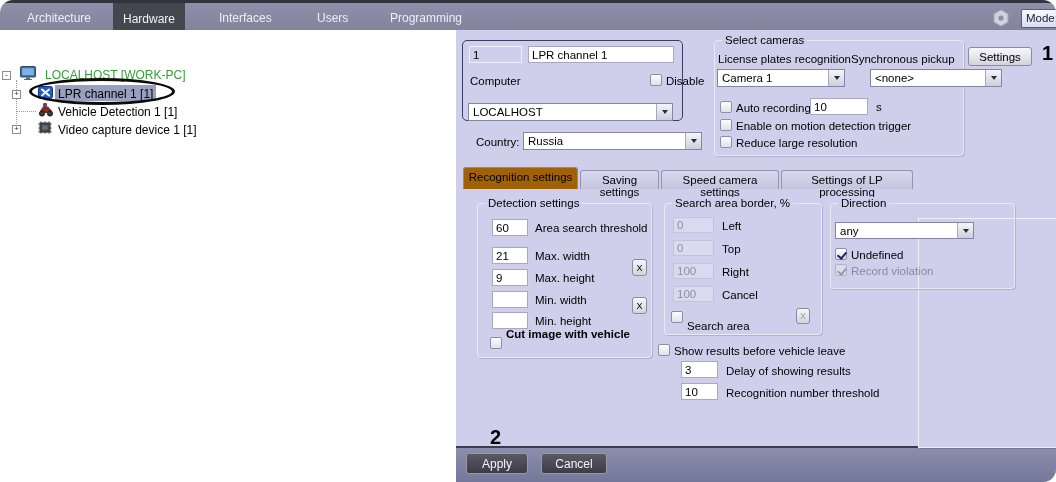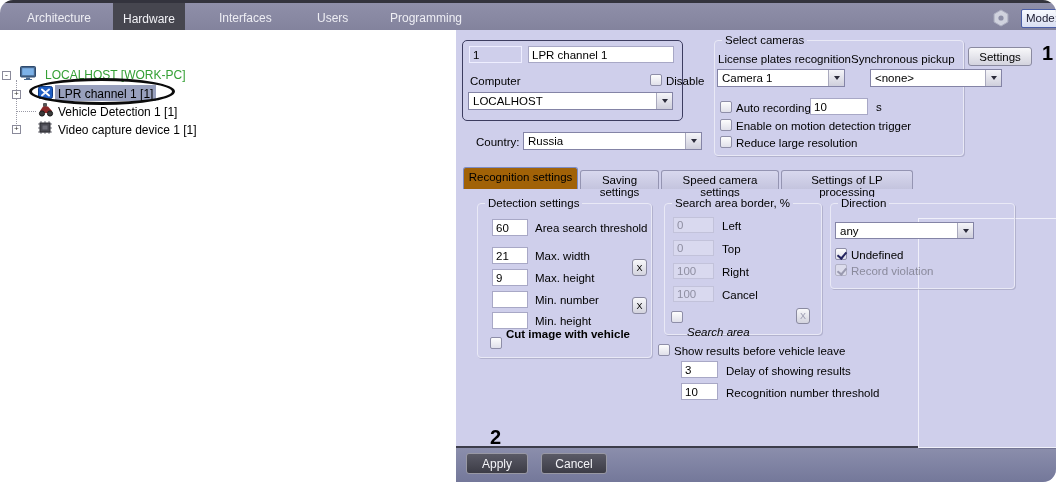--- a/index.html
+++ b/index.html
@@ -151,21 +151,21 @@
   </div>
 
   <div class="settings-panel">
 
     <div class="grp-dark" style="left:6px; top:10px; width:221px; height:81px;"></div>
     <input class="tin flat" style="left: 13px; top: 16px; width: 53px;" readonly="" value="1">
     <input class="tin" style="left: 72px; top: 16px; width: 146px;" value="LPR channel 1">
     <span class="lbl" style="left:14px; top:45px;">Computer</span>
     <div class="cb" style="left:194px; top:44px;"></div>
     <span class="lbl" style="left:210px; top:45px;">Disable</span>
-    <div class="combo" style="left:12px; top:62px; width:205px;">
+    <div class="combo" style="left:12px; top:73px; width:205px;">
       <span class="ct">LOCALHOST</span>
       <span class="ca"></span>
     </div>
 
     <span class="lbl" style="left:20px; top:106px;">Country:</span>
     <div class="combo" style="left:67px; top:102px; width:179px;">
       <span class="ct">Russia</span>
       <span class="ca"></span>
     </div>
 
@@ -203,41 +203,41 @@
     <div class="grp" style="left:21px; top:173px; width:175px; height:155px; z-index:3;">
       <span class="glabel">Detection settings</span>
     </div>
     <input class="tin" style="left: 36px; top: 189px; width: 36px; z-index: 3;" value="60">
     <span class="lbl" style="left:79px; top:192px; z-index:3;">Area search threshold</span>
     <input class="tin" style="left: 36px; top: 217px; width: 36px; z-index: 3;" value="21">
     <span class="lbl" style="left:79px; top:220px; z-index:3;">Max. width</span>
     <input class="tin" style="left: 36px; top: 239px; width: 36px; z-index: 3;" value="9">
     <span class="lbl" style="left:79px; top:242px; z-index:3;">Max. height</span>
     <input class="tin" style="left: 36px; top: 261px; width: 36px; z-index: 3;" value="">
-    <span class="lbl" style="left:79px; top:264px; z-index:3;">Min. number</span>
+    <span class="lbl" style="left:79px; top:264px; z-index:3;">Min. width</span>
     <input class="tin" style="left: 36px; top: 282px; width: 36px; z-index: 3;" value="">
     <span class="lbl" style="left:79px; top:285px; z-index:3;">Min. height</span>
     <div class="btn-light" style="left:176px; top:229px; width:15px; height:17px; font-size:9px; z-index:3;">X</div>
     <div class="btn-light" style="left:176px; top:267px; width:15px; height:17px; font-size:9px; z-index:3;">X</div>
     <div class="cb" style="left:34px; top:307px; z-index:3;"></div>
     <span class="lbl" style="left:50px; top:298px; z-index:3;font-weight:bold;">Cut image with vehicle</span>
 
     <div class="grp" style="left:208px; top:173px; width:158px; height:132px; z-index:3;">
       <span class="glabel">Search area border, %</span>
     </div>
     <input class="tin dis" style="left: 217px; top: 187px; width: 41px; height: 16px; z-index: 3;" readonly="" value="0">
     <span class="lbl" style="left:266px; top:190px; z-index:3;">Left</span>
     <input class="tin dis" style="left: 217px; top: 210px; width: 41px; height: 16px; z-index: 3;" readonly="" value="0">
     <span class="lbl" style="left:266px; top:213px; z-index:3;">Top</span>
     <input class="tin dis" style="left: 217px; top: 233px; width: 41px; height: 16px; z-index: 3;" readonly="" value="100">
     <span class="lbl" style="left:266px; top:236px; z-index:3;">Right</span>
     <input class="tin dis" style="left: 217px; top: 256px; width: 41px; height: 16px; z-index: 3;" readonly="" value="100">
     <span class="lbl" style="left:266px; top:259px; z-index:3;">Cancel</span>
     <div class="cb" style="left:215px; top:281px; z-index:3;"></div>
-    <span class="lbl" style="left:231px; top:296px; z-index:3;font-style:italic;">Search area</span>
+    <span class="lbl" style="left:231px; top:290px; z-index:3;">Search area</span>
     <div class="btn-light dim" style="left:340px; top:278px; width:14px; height:16px; font-size:9px; z-index:3;">X</div>
 
     <div class="grp" style="left:374px; top:173px; width:185px; height:86px; z-index:3;">
       <span class="glabel">Direction</span>
     </div>
     <div class="combo" style="left:379px; top:192px; width:139px; height:17px; z-index:3;">
       <span class="ct">any</span>
       <span class="ca"></span>
     </div>
     <div class="cb checked" style="left:379px; top:218px; z-index:3;"></div>

